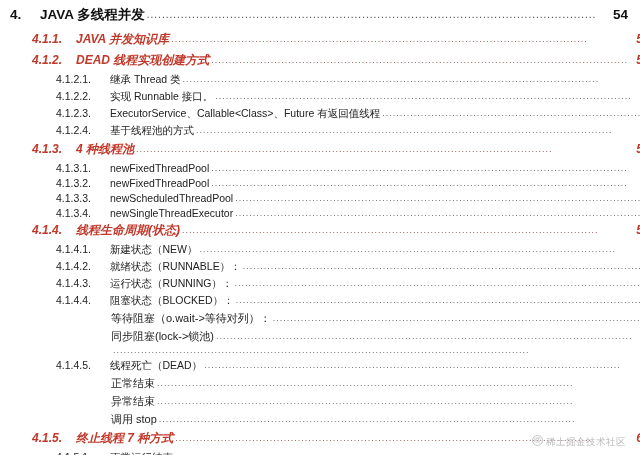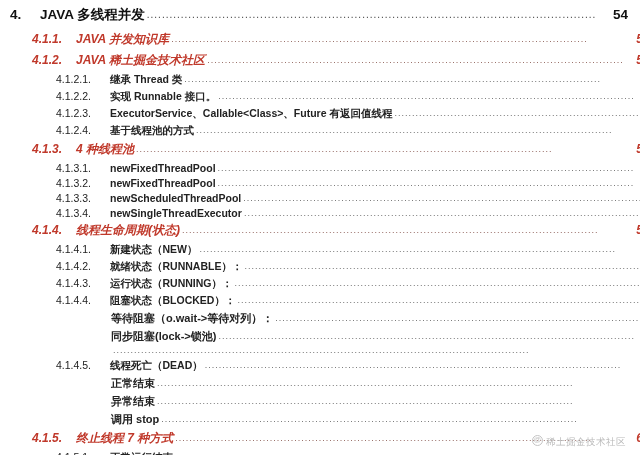--- a/index.html
+++ b/index.html
@@ -29,21 +29,20 @@
     white-space: nowrap;
     overflow: hidden;
   }
   .num {
     flex: 0 0 auto;
     color: #c0392b;
   }
   .txt {
     flex: 0 0 auto;
     color: #c0392b;
-    font-weight: bold;
   }
   .dots {
     flex: 1 1 auto;
     overflow: hidden;
     white-space: nowrap;
     color: #555;
     letter-spacing: 1px;
     padding: 0 2px;
     font-size: 9px;
     line-height: 1;
@@ -141,21 +140,21 @@
         <span class="pg">54</span>
       </div>
       <div class="toc-row lvl2">
         <span class="num">4.1.1.</span>
         <span class="txt">JAVA 并发知识库</span>
         <span class="dots">.......................................................................................................................</span>
         <span class="pg">54</span>
       </div>
       <div class="toc-row lvl2">
         <span class="num">4.1.2.</span>
-        <span class="txt">JAVA 稀土掘金技术社区</span>
+        <span class="txt">DEAD 线程实现创建方式</span>
         <span class="dots">.......................................................................................................................</span>
         <span class="pg">54</span>
       </div>
       <div class="toc-row lvl3">
         <span class="num">4.1.2.1.</span>
         <span class="txt">继承 Thread 类</span>
         <span class="dots">.......................................................................................................................</span>
       </div>
       <div class="toc-row lvl3">
         <span class="num">4.1.2.2.</span>

